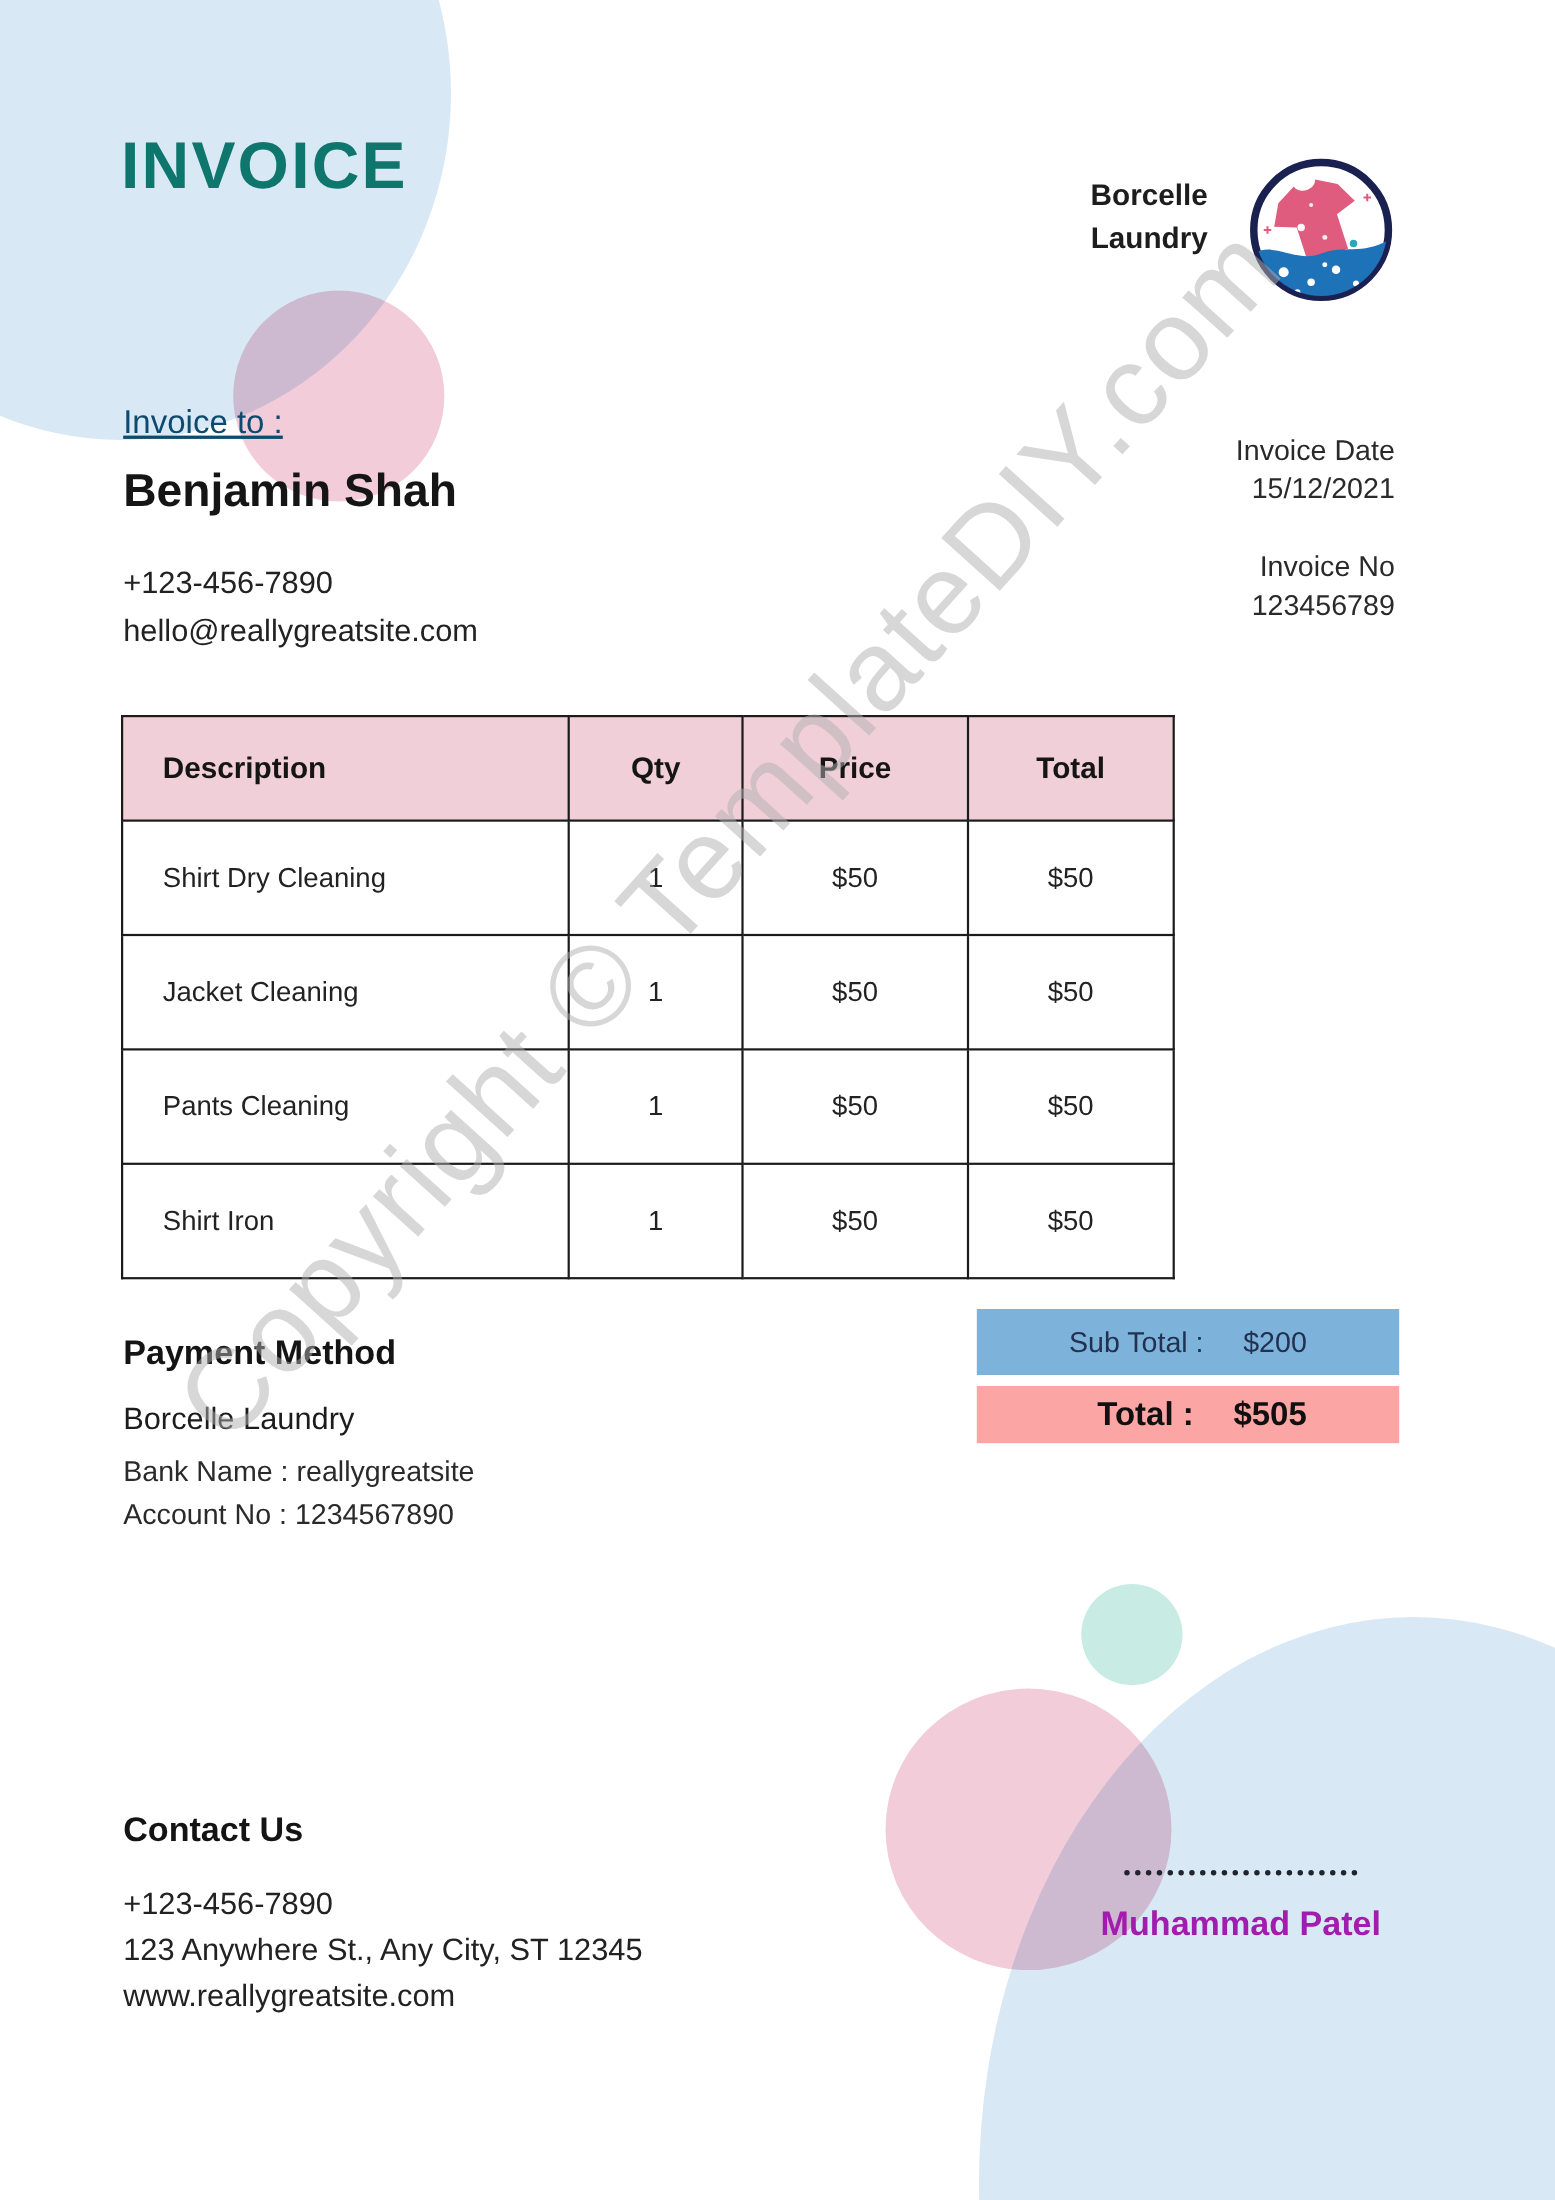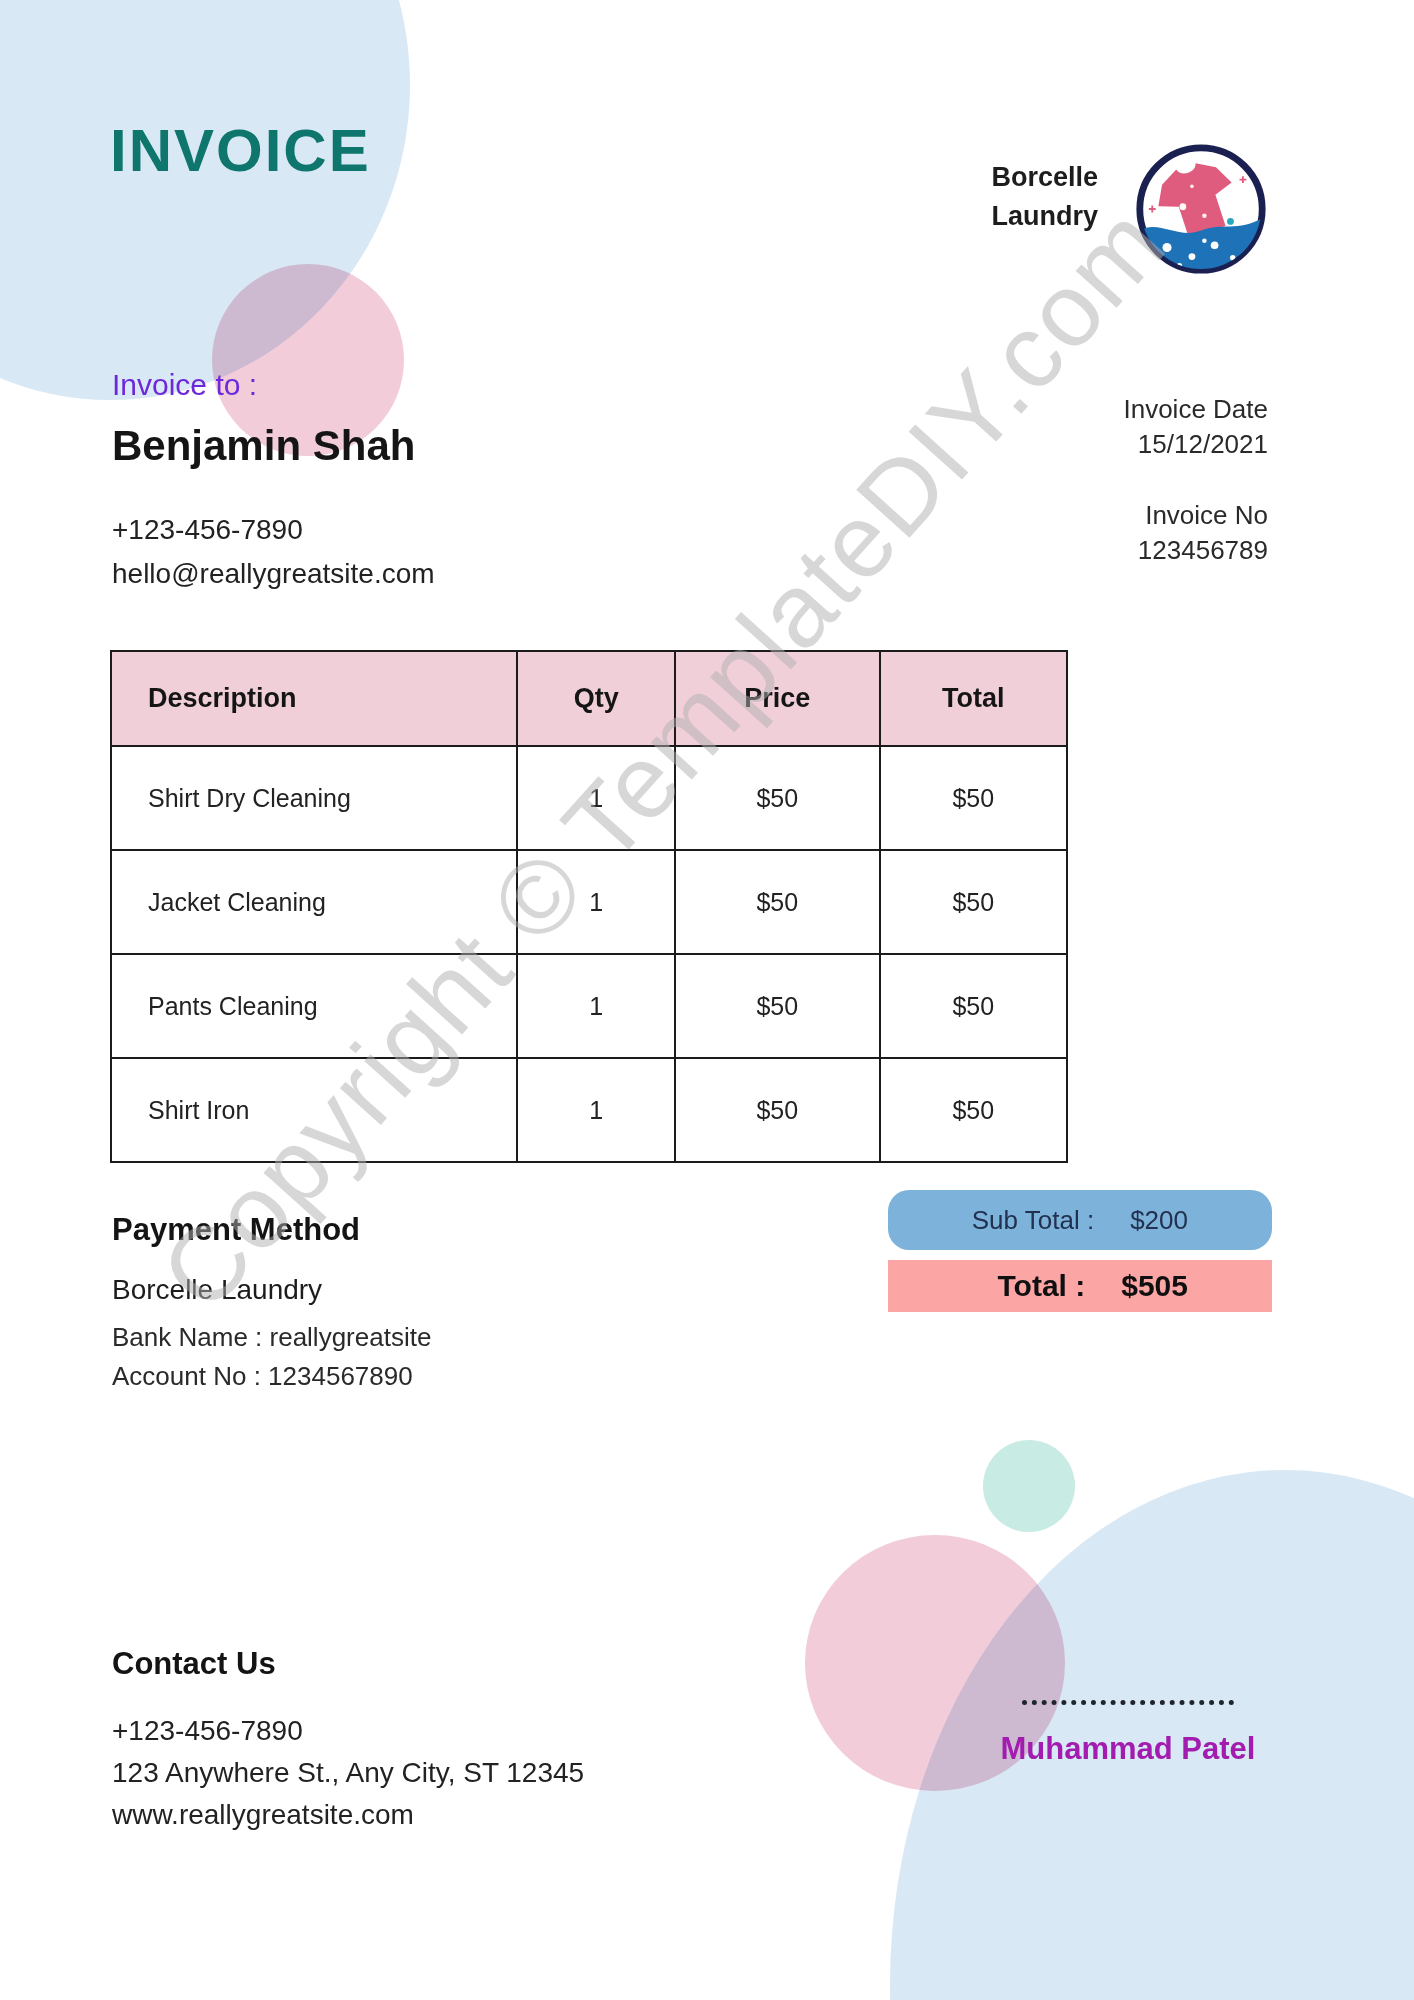--- a/index.html
+++ b/index.html
@@ -27,21 +27,21 @@
     position:absolute; left:110px; top:116px; z-index:2;
     font-size:60px; font-weight:800; letter-spacing:2px; color:#0f766e;
   }
   .brand-name {
     position:absolute; right:316px; top:158px; z-index:2; text-align:right;
     font-size:27px; font-weight:700; line-height:1.45; color:#1d1d1d;
   }
   .brand-logo { position:absolute; left:1133px; top:141px; width:136px; height:136px; z-index:2; }
   
   .bill-to { position:absolute; left:112px; top:368px; z-index:2; }
-  .bill-to .label { font-size:30px; color:#6d28d9; margin-bottom:20px; }
+  .bill-to .label { font-size:30px; color:#0c4a6e; margin-bottom:20px;text-decoration:underline; }
   .bill-to .name  { font-size:42px; font-weight:700; color:#151515; margin-bottom:44px; }
   .bill-to .phone { font-size:28px; margin-bottom:12px; }
   .bill-to .email { font-size:28px; }
   
   .meta { position:absolute; right:146px; z-index:2; text-align:right; font-size:26px; line-height:1.35; color:#2a2a2a; }
   .meta-date { top:392px; }
   .meta-no   { top:498px; }
   
   .items { position:absolute; left:110px; top:650px; width:958px; z-index:2;
            border-collapse:collapse; table-layout:fixed; }
@@ -57,21 +57,21 @@
   .items th.left, .items td.left { text-align:left; padding-left:36px; }
   
   .payment { position:absolute; left:112px; top:1212px; z-index:2; }
   .payment .heading { font-size:31px; font-weight:700; color:#141414; margin-bottom:26px; }
   .payment .account-name { font-size:28px; margin-bottom:16px; color:#1c1c1c; }
   .payment .line { font-size:26px; margin-bottom:8px; color:#2a2a2a; }
   
   .summary { position:absolute; left:888px; top:1190px; width:384px; z-index:2; }
   .bar { display:flex; align-items:center; justify-content:flex-end; gap:36px;
          padding-right:84px; height:60px; margin-bottom:10px; font-size:26px; }
-  .bar-subtotal { background:#7db3da; color:#22314f;border-radius:21px; }
+  .bar-subtotal { background:#7db3da; color:#22314f; }
   .bar-tax      { background:#7ed1c8; color:#24443f; }
   .bar-total    { background:#fca5a5; color:#101010; font-size:30px; font-weight:700; height:52px; }
   
   .contact { position:absolute; left:112px; top:1646px; z-index:2; }
   .contact .heading { font-size:31px; font-weight:700; color:#141414; margin-bottom:28px; }
   .contact .line { font-size:28px; line-height:1.5; color:#222; }
   
   .signature { position:absolute; left:958px; top:1700px; width:340px; z-index:2; text-align:center; }
   .signature .dots { width:212px; margin:0 auto; border-top:5px dotted #20242c; }
   .signature .name { margin-top:26px; font-size:31px; font-weight:700; color:#a21caf; }

